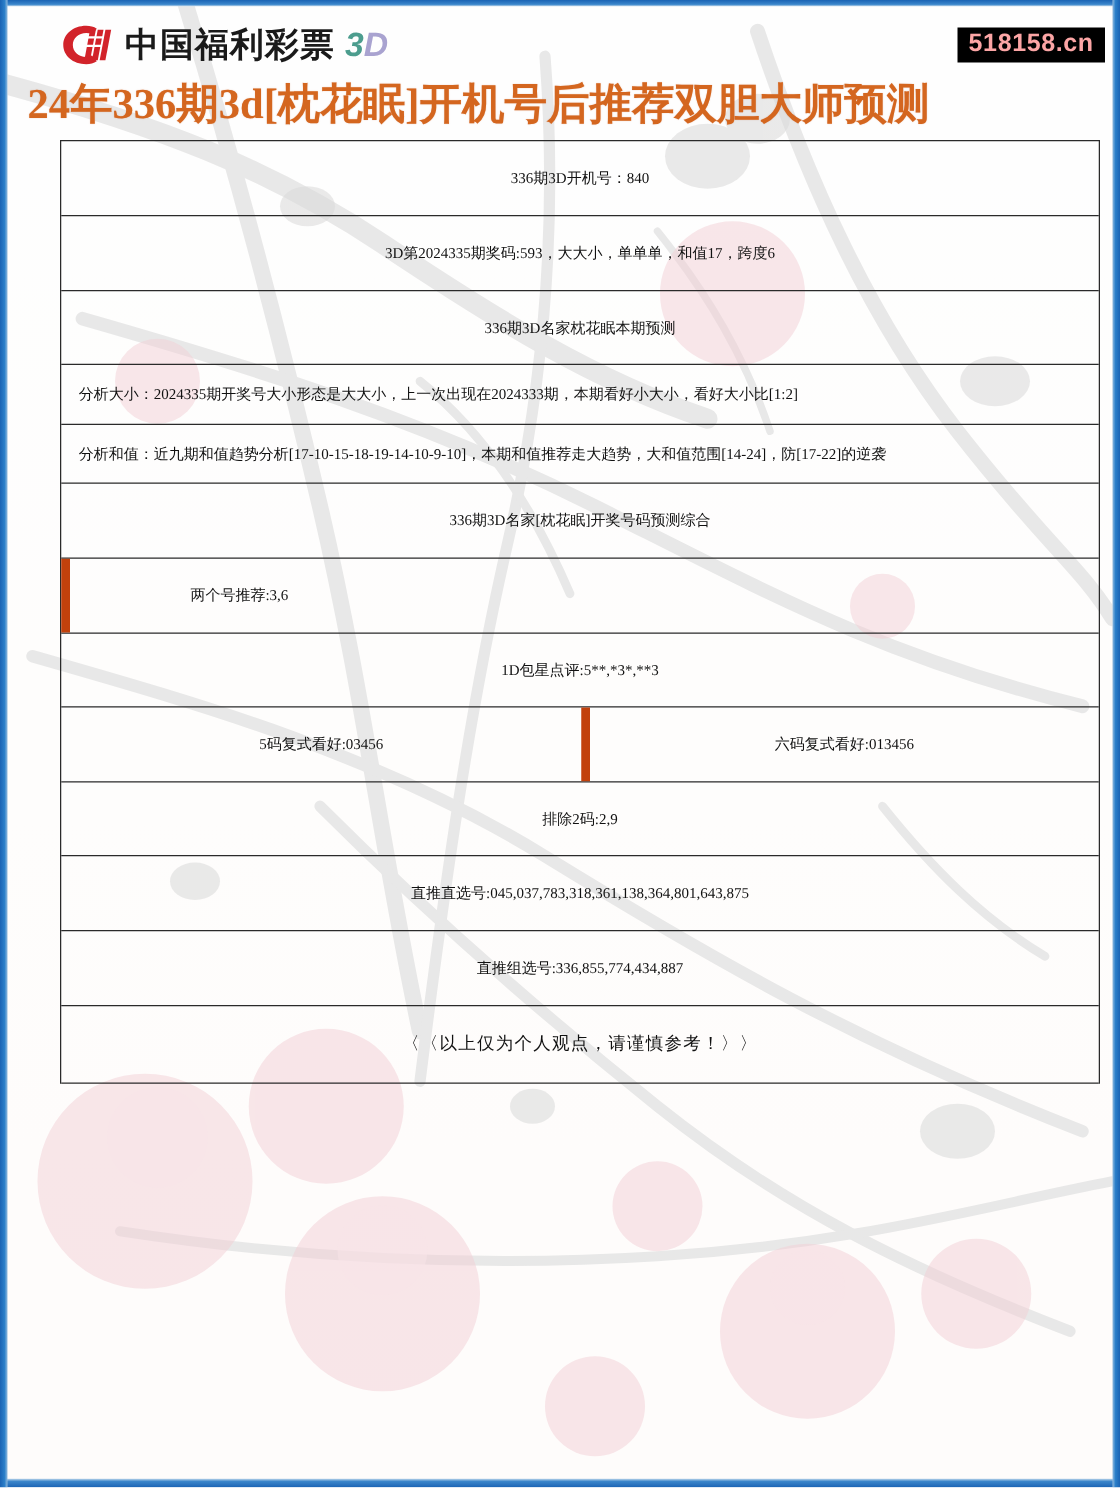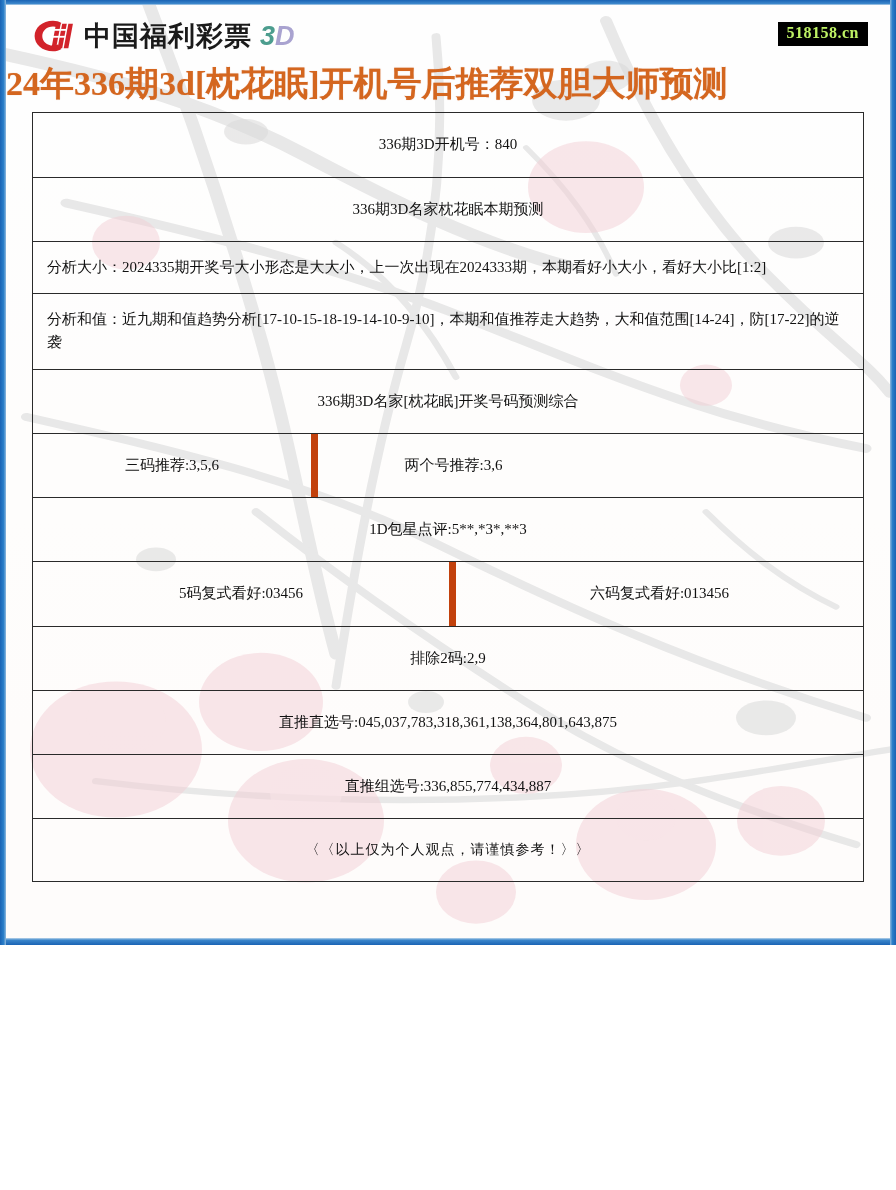--- a/index.html
+++ b/index.html
@@ -6,24 +6,25 @@
     margin: 0;
     padding: 0;
     background: #ffffff;
   }
   body {
     font-family: "Liberation Serif", "DejaVu Serif", serif;
   }
   .page {
     position: relative;
     width: 896px;
-    height: 945px;
+    height: 1190px;
     box-sizing: border-box;
     overflow: hidden;
     background: #fdfdfb;
+    padding-left: 16px;
   }
   
   .frame-left, .frame-right, .frame-top, .frame-bottom {
     position: absolute;
     background: #1f6fbe;
     z-index: 40;
   }
   .frame-left  { left: 0;  top: 0; width: 6px;  height: 1190px;
                  background: linear-gradient(to right, #1a63b4 0%, #2b7fc9 60%, #8fb9de 100%); }
   .frame-right { right: 0; top: 0; width: 6px;  height: 1190px;
@@ -82,24 +83,24 @@
     line-height: 1;
   }
   .logo-3d .g3 { color: #4c9d8e; }
   .logo-3d .gd { color: #a9a3d0; }
 
   .watermark-badge {
     position: absolute;
     right: 22px;
     top: 17px;
     background: #000000;
-    color: #bef264;
-    font-family: Liberation Serif, serif;
-    font-weight: bold;
-    font-size: 16px;
+    color: #fca5a5;
+    font-family: Liberation Sans, sans-serif;
+    font-weight: bold;
+    font-size: 20px;
     letter-spacing: 0.5px;
     padding: 3px 9px 4px 9px;
     line-height: 1.05;
   }
 
   .page-title {
     text-align: left;
     color: #d4661f;
     font-family: "Liberation Serif", serif;
     font-weight: bold;
@@ -117,21 +118,21 @@
     border: 1px solid #2a2a2a;
     border-bottom: none;
   }
   .row {
     border-bottom: 1px solid #2a2a2a;
     display: flex;
   }
   .cell {
     flex: 1 1 auto;
     padding: 14px 12px;
-    font-size: 15px;
+    font-size: 12px;
     color: #111;
     line-height: 1.55;
     box-sizing: border-box;
   }
   .cell.center { text-align: center; }
   .cell.left   { text-align: left; padding-left: 14px; padding-right: 14px; }
   .cell.tall   { padding-top: 20px; padding-bottom: 20px; }
   .divider { border-left: 7px solid #c2410c; }
 
   .c-3a { flex: 0 0 278px; }
@@ -225,41 +226,43 @@
     </div>
 
     <h1 class="page-title">24年336期3d[枕花眠]开机号后推荐双胆大师预测</h1>
 
     <div class="tbl-wrap">
 
       <div class="row row-head">
         <div class="cell center">336期3D开机号：840</div>
       </div>
 
+      <div class="row row-head">
+        <div class="cell center">3D第2024335期奖码:593，大大小，单单单，和值17，跨度6</div>
+      </div>
 
       <div class="row row-head">
         <div class="cell center">336期3D名家枕花眠本期预测</div>
       </div>
 
 
       <div class="row">
         <div class="cell left">分析大小：2024335期开奖号大小形态是大大小，上一次出现在2024333期，本期看好小大小，看好大小比[1:2]</div>
       </div>
 
       <div class="row">
         <div class="cell left">分析和值：近九期和值趋势分析[17-10-15-18-19-14-10-9-10]，本期和值推荐走大趋势，大和值范围[14-24]，防[17-22]的逆袭</div>
       </div>
 
 
       <div class="row row-head">
         <div class="cell center">336期3D名家[枕花眠]开奖号码预测综合</div>
       </div>
 
       <div class="row">
-        <div class="cell center tall c-3a">三码推荐:3,5,6</div>
         <div class="cell center tall c-3b divider">两个号推荐:3,6</div>
       </div>
 
       <div class="row row-head">
         <div class="cell center">1D包星点评:5**,*3*,**3</div>
       </div>
 
       <div class="row">
         <div class="cell center tall c-2a">5码复式看好:03456</div>
         <div class="cell center tall c-2b divider">六码复式看好:013456</div>

